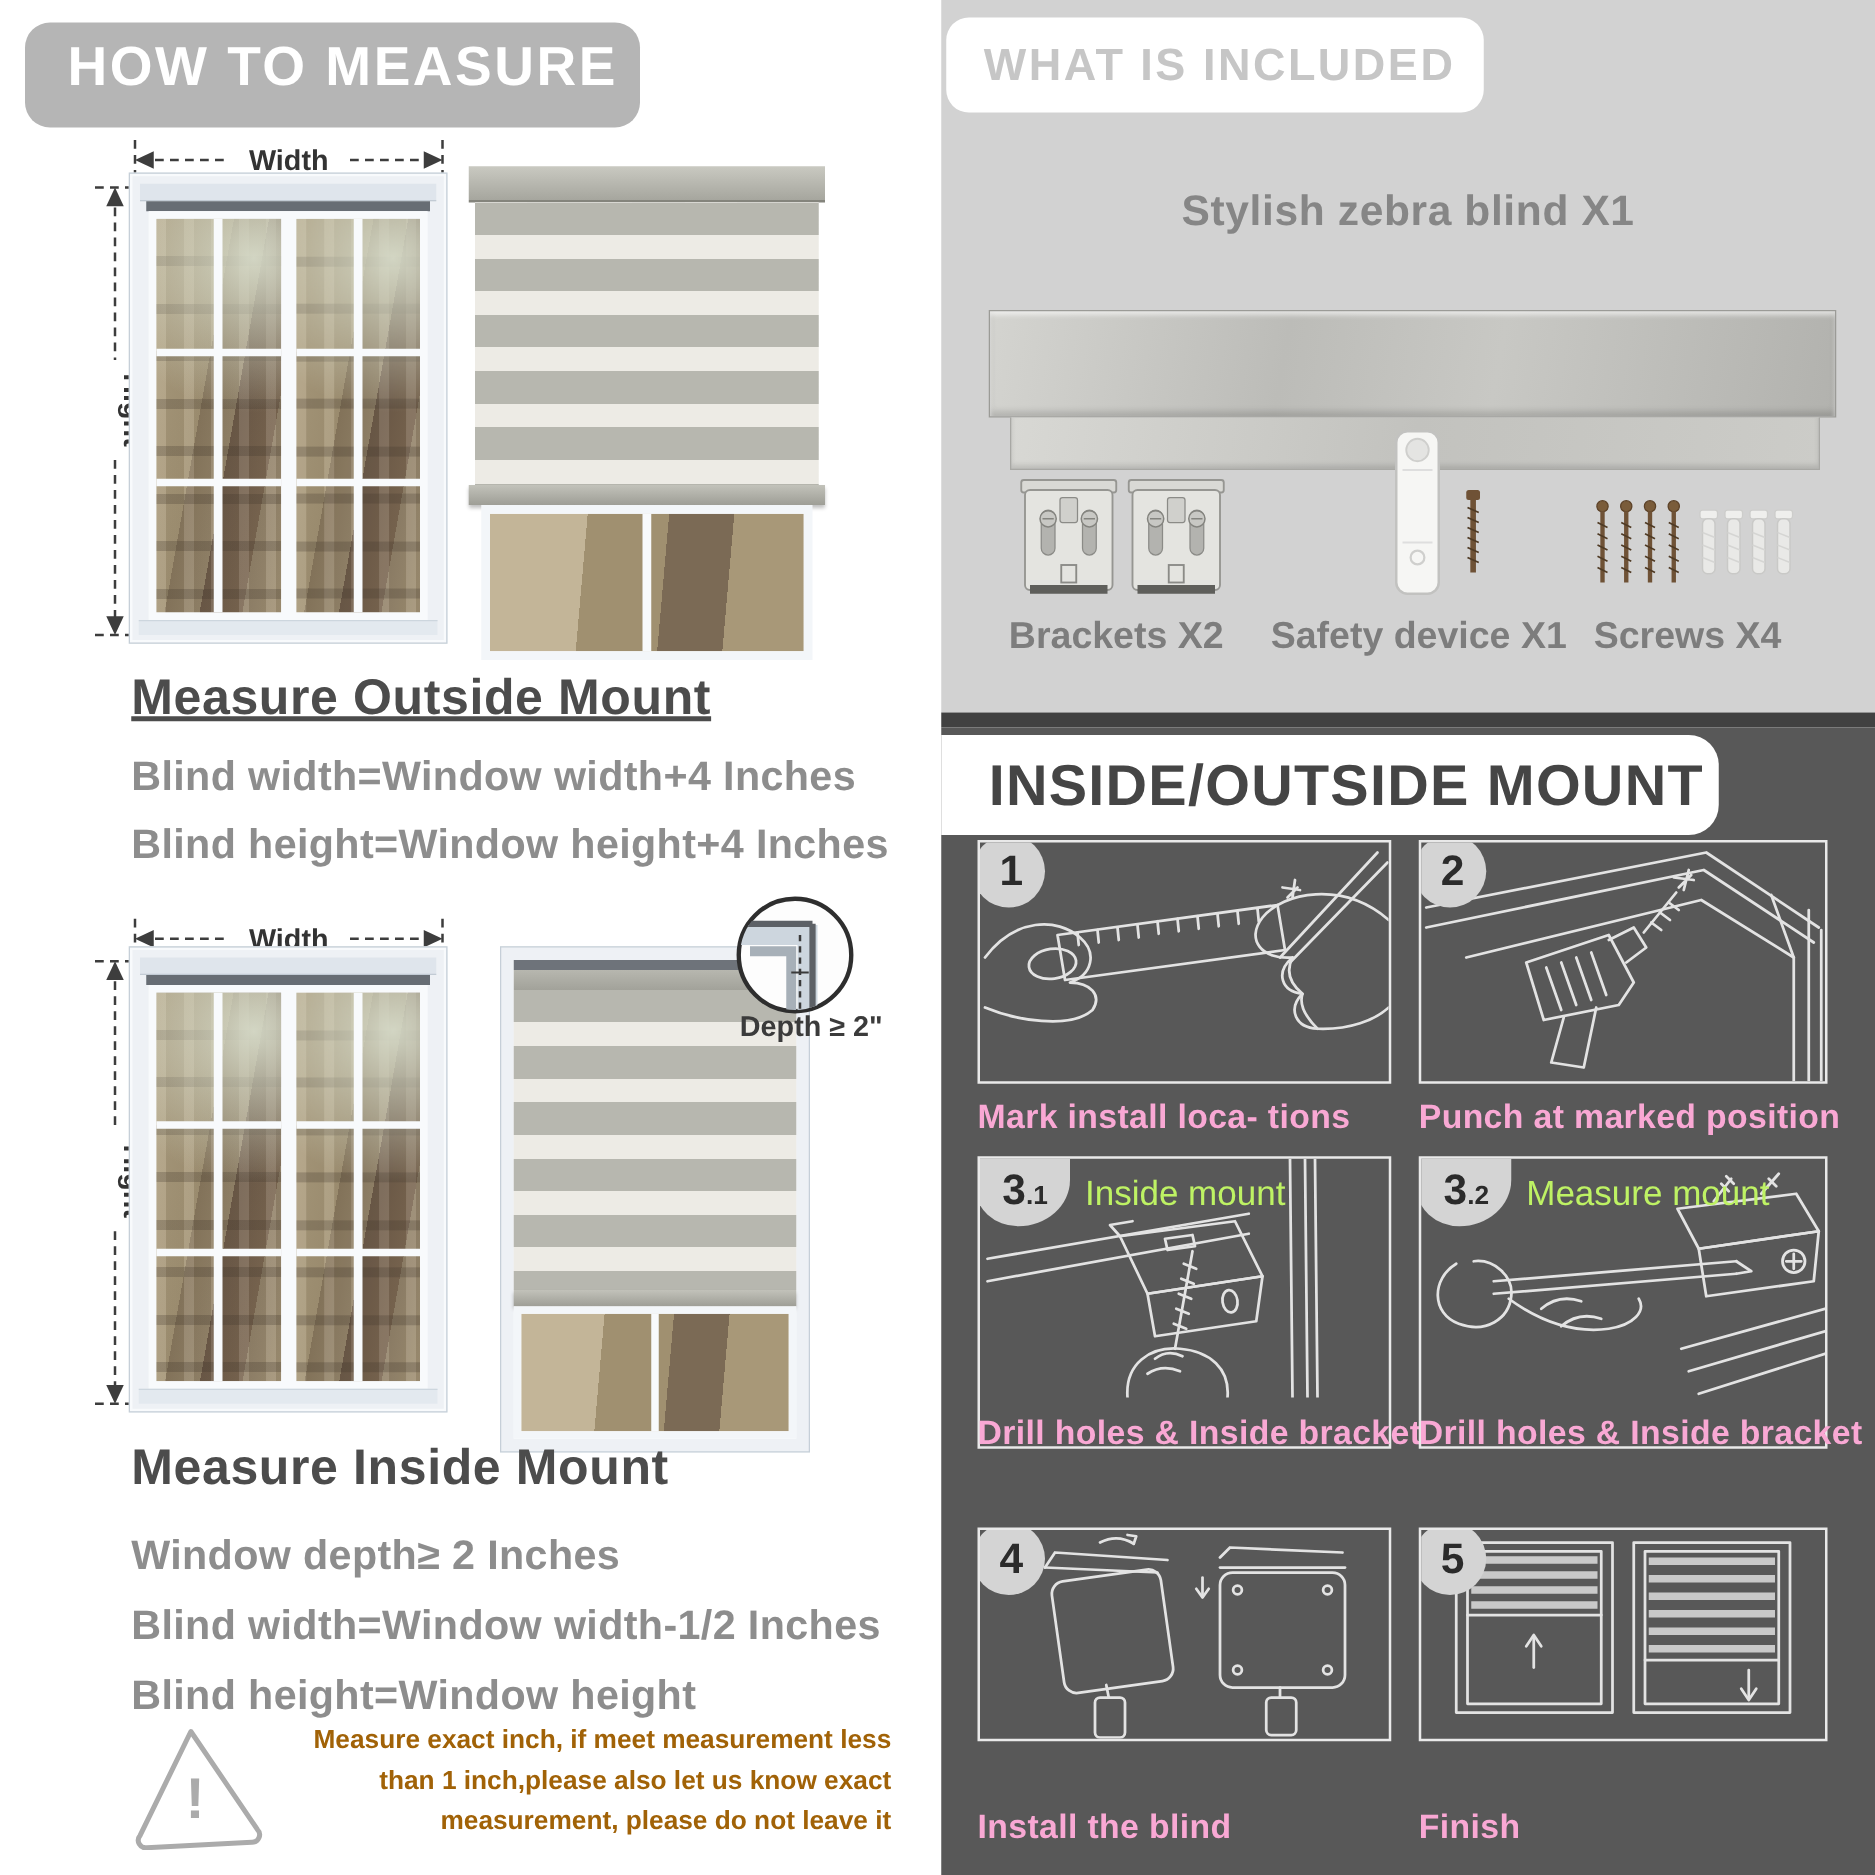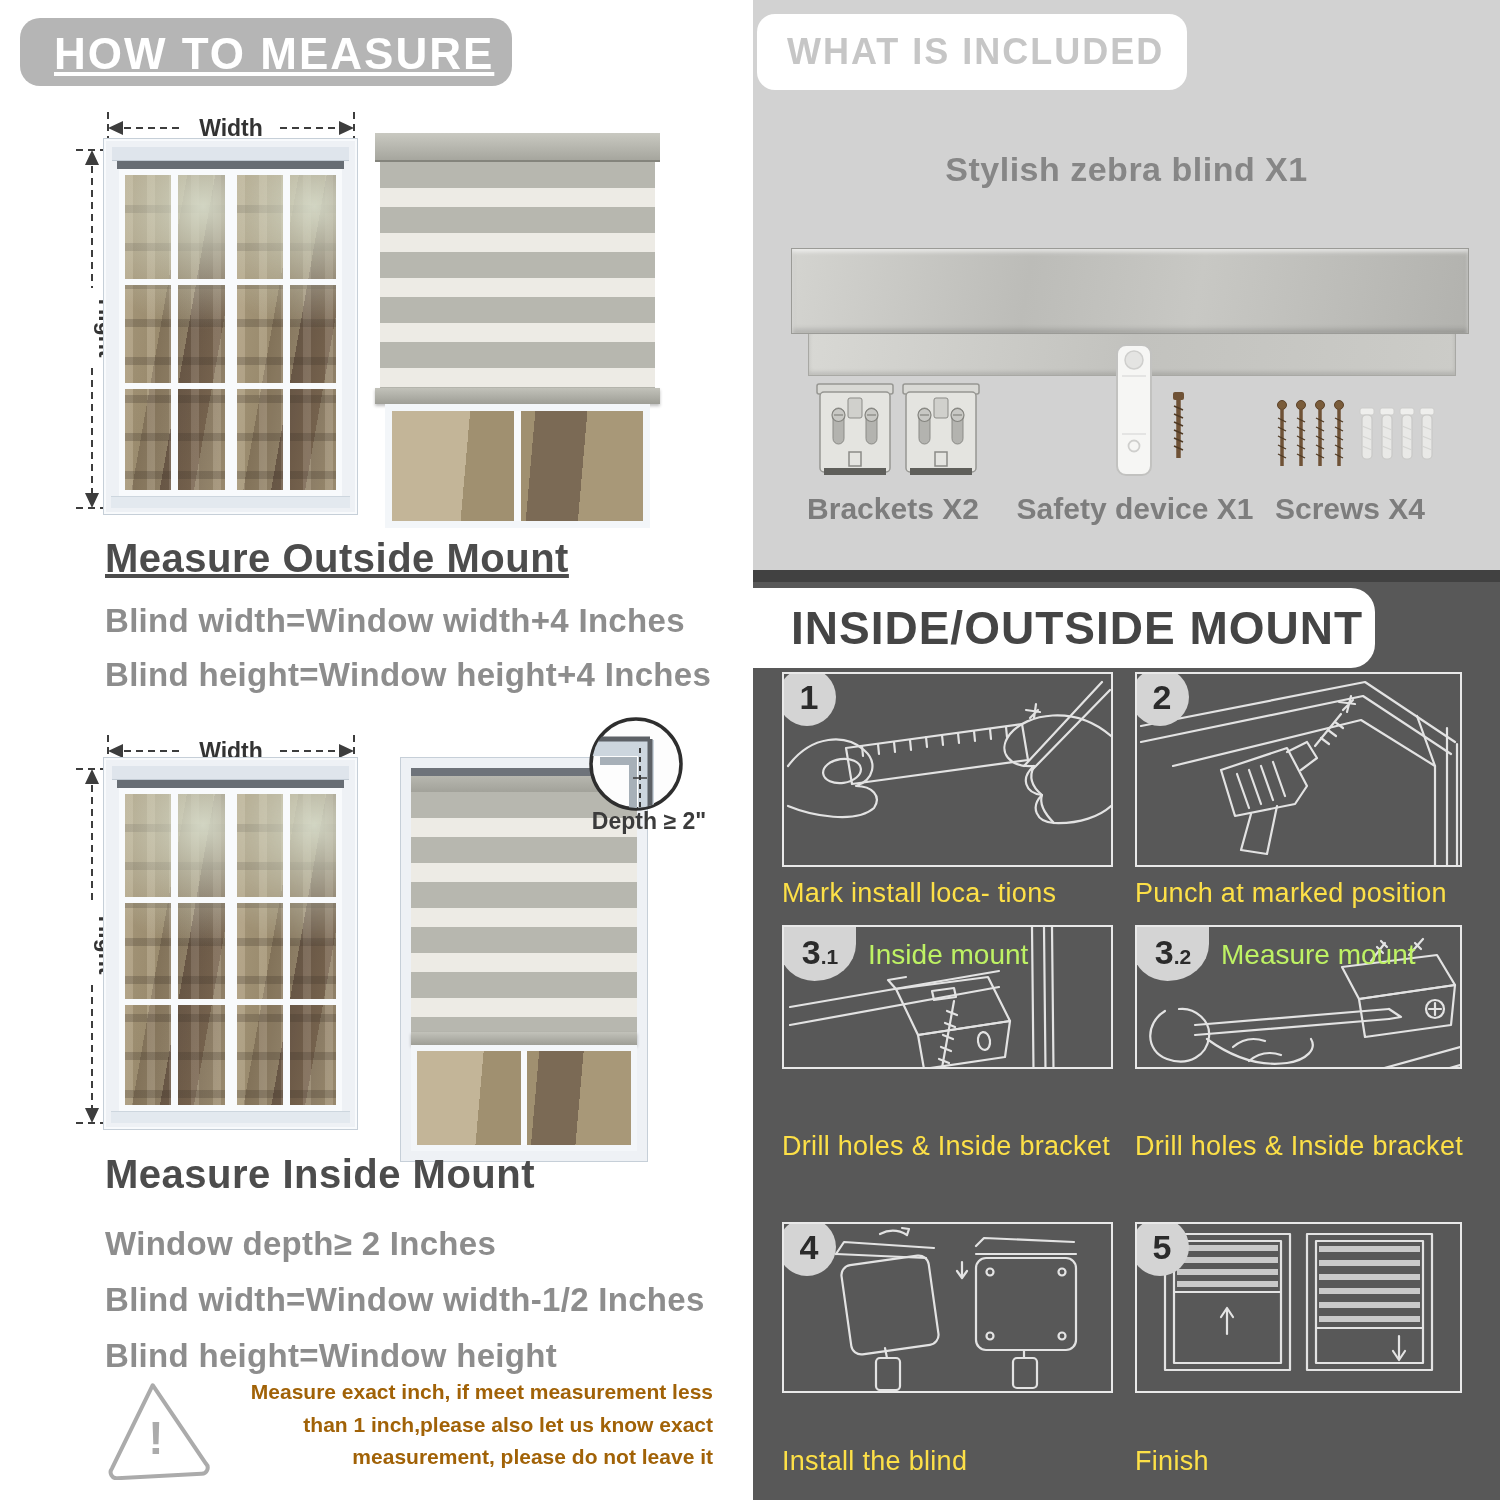--- a/index.html
+++ b/index.html
@@ -1,23 +1,23 @@
 <!DOCTYPE html>
 <html><head>
 <meta charset="utf-8">
 <style>
   html,body{margin:0;padding:0;background:#fff;}
   #canvas{position:relative;width:1500px;height:1500px;background:#ffffff;overflow:hidden;
           font-family:"Liberation Sans","DejaVu Sans",sans-serif;}
   .abs{position:absolute;}
 
   
-  #badge-how{left:20px;top:18px;width:492px;height:68px;background:#b5b5b5;border-radius:20px;
+  #badge-how{left:20px;top:18px;width:492px;height:84px;background:#b5b5b5;border-radius:20px;
              color:#fff;font-size:44px;font-weight:bold;line-height:72px;padding-left:34px;
-             letter-spacing:2px;box-sizing:border-box;text-decoration:underline;}
+             letter-spacing:2px;box-sizing:border-box;}
   .section-title{font-size:40px;font-weight:bold;color:#4c4c4c;letter-spacing:0.5px;}
   .gray-line{font-size:33px;font-weight:bold;color:#8d8d8d;letter-spacing:0.3px;}
   #title-outside{left:105px;top:536px;text-decoration:underline;}
   #out-line-0{left:105px;top:602px;}
   #out-line-1{left:105px;top:656px;}
   #title-inside{left:105px;top:1152px;}
   #in-line-0{left:105px;top:1225px;}
   #in-line-1{left:105px;top:1281px;}
   #in-line-2{left:105px;top:1337px;}
 
@@ -98,22 +98,22 @@
   #svg-safety{position:absolute;left:342px;top:342px;}
   #svg-screws{position:absolute;left:519px;top:392px;}
 
   #panel-divider{left:753px;top:570px;width:747px;height:12px;background:#414141;}
   #panel-mount{left:753px;top:582px;width:747px;height:918px;background:#585858;}
   #box-mount{position:absolute;left:0;top:6px;width:622px;height:80px;background:#ffffff;border-radius:0 24px 24px 0;
       color:#454545;font-size:46px;font-weight:bold;letter-spacing:1px;line-height:80px;padding-left:38px;box-sizing:border-box;}
 
   .step-box{position:absolute;border:2px solid #e9e9e9;box-sizing:border-box;overflow:hidden;}
   .sb-c1{left:29px;width:331px;} .sb-c2{left:382px;width:327px;}
-  .sb-r1{top:90px;height:195px;} .sb-r2{top:343px;height:144px;} .sb-r3{top:640px;height:171px;}
-  .step-caption{position:absolute;font-size:27px;font-weight:normal;color:#fde047;letter-spacing:0.3px;text-align:center;}
+  .sb-r1{top:90px;height:195px;} .sb-r2{top:343px;height:234px;} .sb-r3{top:640px;height:171px;}
+  .step-caption{position:absolute;font-size:27px;font-weight:bold;color:#f9a8d4;letter-spacing:0.3px;text-align:center;}
   .cap-c1{left:29px;} .cap-c2{left:382px;}
   .cap-r1{top:296px;} .cap-r2{top:549px;} .cap-r3{top:864px;}
   .badge{position:absolute;left:-6px;top:-6px;width:58px;height:58px;background:#d4d4d4;border-radius:50%;
       color:#2b2b2b;text-align:center;}
   .badge .num{font-size:34px;font-weight:bold;line-height:58px;margin-left:4px;}
   .badge .sub{font-size:21px;font-weight:bold;}
   .badge-wide{width:76px;height:58px;border-radius:0 0 60% 50% / 0 0 70% 60%;left:-4px;top:-4px;}
   .step-label{position:absolute;top:12px;left:84px;font-size:28px;font-weight:normal;color:#bef264;}
   .art{position:absolute;left:0;top:0;}
   .ln{stroke:#e3e3e3;stroke-width:2.2;fill:none;stroke-linecap:round;stroke-linejoin:round;}

